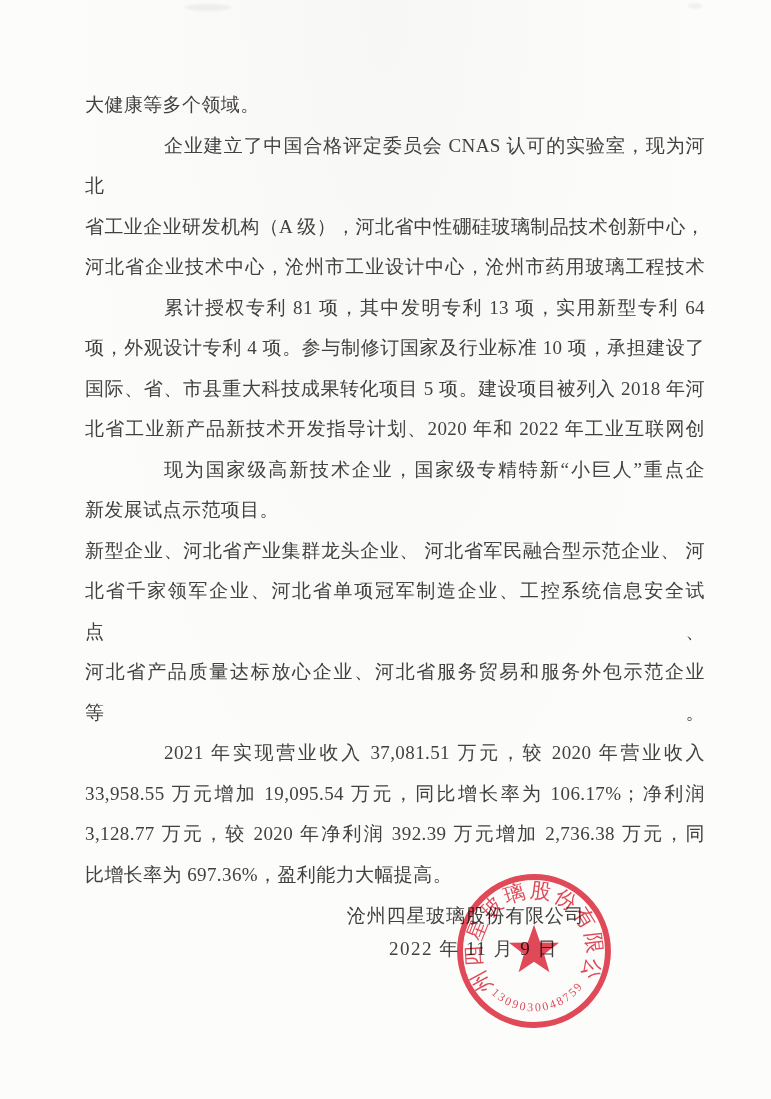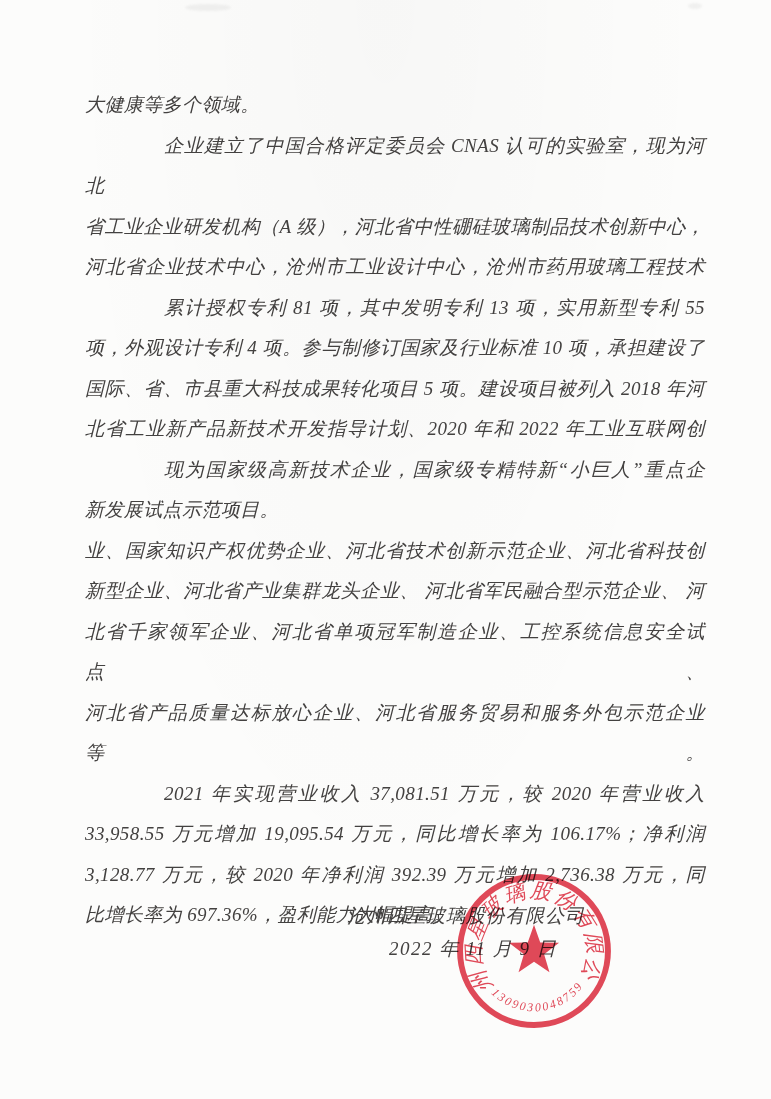--- a/index.html
+++ b/index.html
@@ -6,21 +6,20 @@
   body{
     width:771px;height:1099px;position:relative;overflow:hidden;
     background:#fcfcfb;
     font-family:"Liberation Serif","DejaVu Serif",serif;
   }
   .page{
     position:absolute;inset:0;
     background:
       radial-gradient(ellipse at 50% 0%, rgba(0,0,0,0.018), transparent 60%),
       #fcfcfb;
-    font-style: italic;
   }
   .speck{position:absolute;background:rgba(90,90,90,.07);border-radius:50%;filter:blur(1px);}
   .speck.s1{left:185px;top:4px;width:46px;height:7px;}
   .speck.s2{left:688px;top:3px;width:14px;height:6px;}
   .body-text{
     position:absolute;left:85px;top:85px;width:620px;
     color:#434140;
     font-size:19px;line-height:40.5px;letter-spacing:.4px;
   }
   .ln{display:block;text-align:justify;white-space:normal;}
@@ -45,28 +44,27 @@
   <div class="speck s1"></div>
   <div class="speck s2"></div>
 
   <div class="body-text">
     <span class="ln">大健康等多个领域。</span>
 
     <span class="ln ind fill">企业建立了中国合格评定委员会 CNAS 认可的实验室，现为河北</span>
     <span class="ln fill">省工业企业研发机构（A 级），河北省中性硼硅玻璃制品技术创新中心，</span>
     <span class="ln fill">河北省企业技术中心，沧州市工业设计中心，沧州市药用玻璃工程技术</span>
 
-    <span class="ln ind fill">累计授权专利 81 项，其中发明专利 13 项，实用新型专利 55</span>
+    <span class="ln ind fill">累计授权专利 81 项，其中发明专利 13 项，实用新型专利 64</span>
     <span class="ln fill">项，外观设计专利 4 项。参与制修订国家及行业标准 10 项，承担建设了</span>
     <span class="ln fill">国际、省、市县重大科技成果转化项目 5 项。建设项目被列入 2018 年河</span>
     <span class="ln fill">北省工业新产品新技术开发指导计划、2020 年和 2022 年工业互联网创</span>
     <span class="ln ind fill">现为国家级高新技术企业，国家级专精特新“小巨人”重点企</span>
 
     <span class="ln">新发展试点示范项目。</span>
-    <span class="ln fill">业、国家知识产权优势企业、河北省技术创新示范企业、河北省科技创</span>
     <span class="ln fill">新型企业、河北省产业集群龙头企业、 河北省军民融合型示范企业、 河</span>
     <span class="ln fill">北省千家领军企业、河北省单项冠军制造企业、工控系统信息安全试点、</span>
     <span class="ln fill">河北省产品质量达标放心企业、河北省服务贸易和服务外包示范企业等。</span>
 
     <span class="ln ind fill">2021 年实现营业收入 37,081.51 万元，较 2020 年营业收入</span>
     <span class="ln fill">33,958.55 万元增加 19,095.54 万元，同比增长率为 106.17%；净利润</span>
     <span class="ln fill">3,128.77 万元，较 2020 年净利润 392.39 万元增加 2,736.38 万元，同</span>
     <span class="ln">比增长率为 697.36%，盈利能力大幅提高。</span>
   </div>
 

